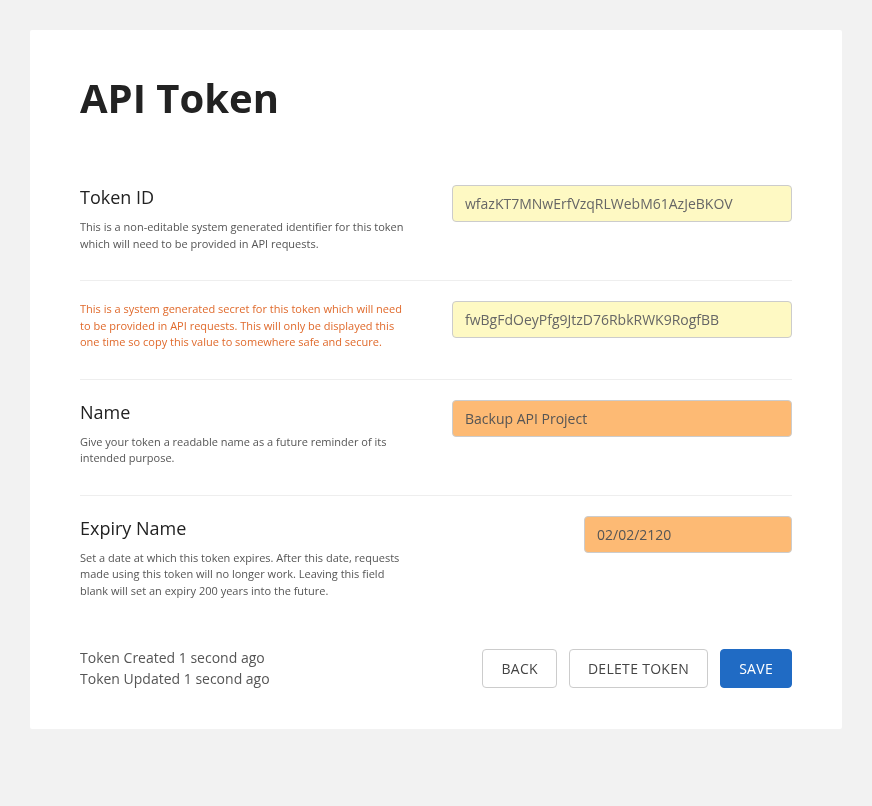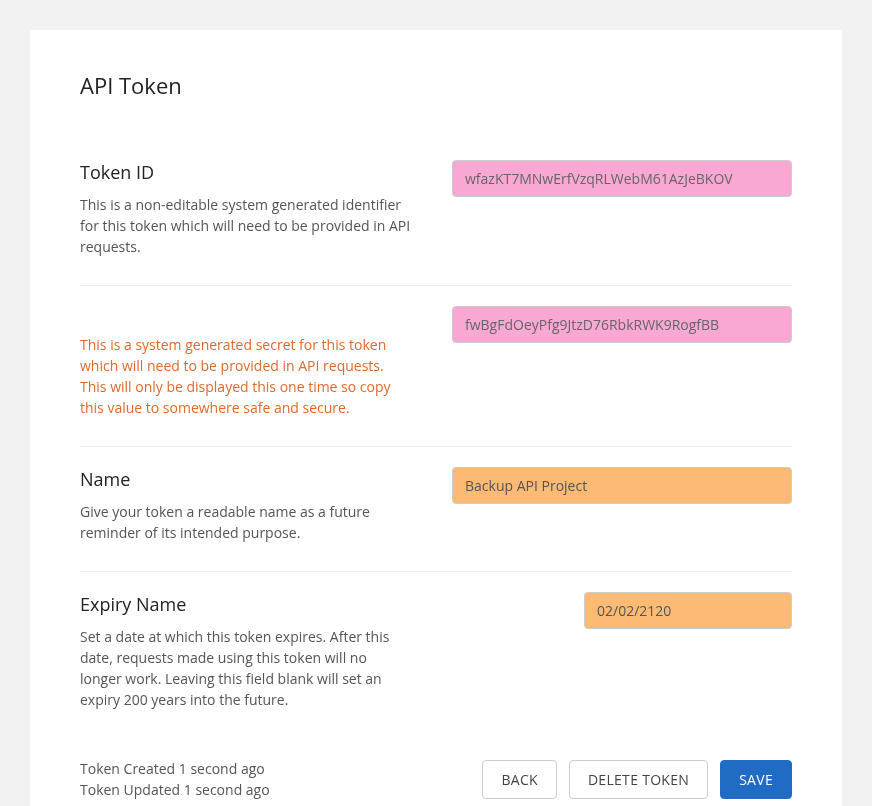--- a/index.html
+++ b/index.html
@@ -15,22 +15,22 @@
       font-size: 14px;
     }
     .card {
       background: #fff;
       border-radius: 2px;
       padding: 40px 50px 40px 50px;
       max-width: 812px;
       margin: 0 auto;
     }
     h1 {
-      font-size: 22px;
-      font-weight: 400;
+      font-size: 40px;
+      font-weight: 700;
       color: #222;
       margin-bottom: 40px;
     }
     .field-row {
       display: flex;
       gap: 41px;
       padding: 20px 0 28px 0;
       border-bottom: 1px solid #eee;
     }
     .field-row:last-of-type {
@@ -48,40 +48,39 @@
     .field-right.align-end {
       justify-content: flex-end;
     }
     .field-label {
       font-size: 18px;
       font-weight: 500;
       color: #222;
       margin-bottom: 10px;
     }
     .field-help {
-      font-size: 14px;
+      font-size: 11px;
       color: #555;
       line-height: 1.5;
     }
     .field-help.warning {
       color: #e06a2c;
-      margin-top: 28px;
     }
     input[type="text"] {
       width: 100%;
       padding: 8px 12px;
       font-size: 14px;
       border: 1px solid #ccc;
       border-radius: 4px;
       background: #fdba74;
       color: #555;
       font-family: inherit;
     }
     input[type="text"]:disabled {
-      background: #f9a8d4;
+      background: #fef9c3;
       color: #666;
     }
     input.date-input {
       width: 208px;
     }
     .footer-row {
       display: flex;
       align-items: center;
       justify-content: space-between;
       padding-top: 20px;

